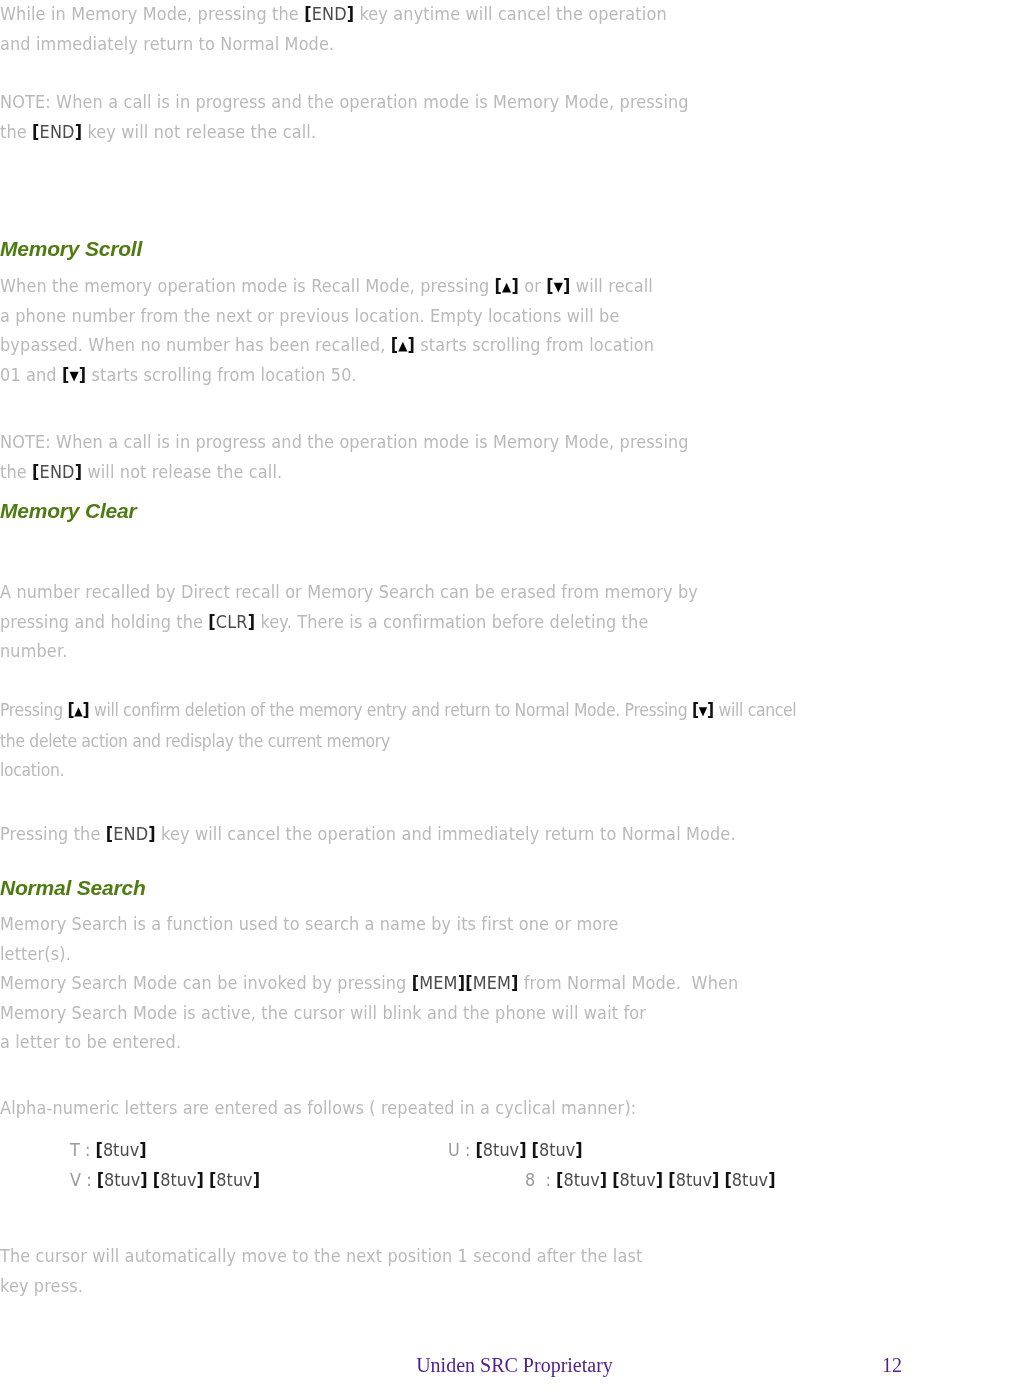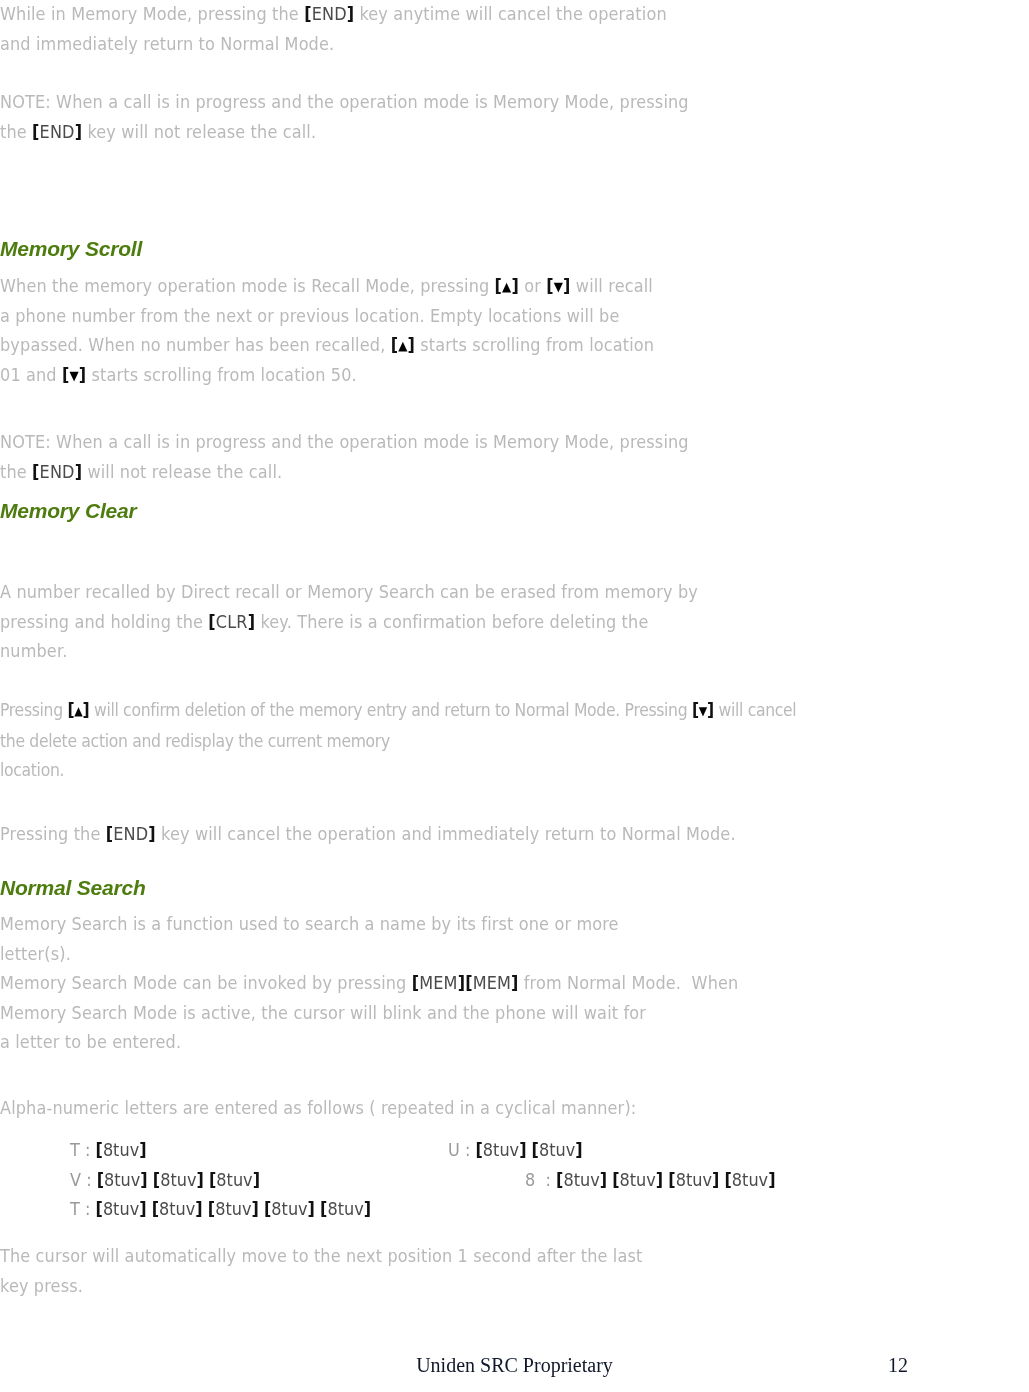--- a/index.html
+++ b/index.html
@@ -94,32 +94,32 @@
 
   
   .footer {
     position: absolute;
     left: 0;
     bottom: 8px;
     width: 908px;
     height: 30px;
     font-family: "Liberation Serif", serif;
     font-size: 20px;
-    color: #0f172a;
+    color: #4c1d95;
   }
   .footer-center {
     position: absolute;
     left: 0;
     width: 1029px;
     text-align: center;
     top: 0;
   }
   .footer-page {
     position: absolute;
-    right: 0;
+    right: 6px;
     top: 0;
   }
 </style>
 </head>
 <body>
 
 <div class="page">
 
   <div class="block body-text" style="top:0px;"><span>While in Memory Mode, pressing the </span><span class="key"><span class="brk">[</span><span title="[END]">END</span><span class="brk">]</span></span><span> key anytime will cancel the operation</span>
 <span>and immediately return to Normal Mode.</span></div>
@@ -164,23 +164,20 @@
     <div class="alpha-row">
       <span class="alpha-cell" style="left:70px;"><span class="lbl">T :</span> <span class="key"><span class="brk">[</span>8tuv<span class="brk">]</span></span></span>
       <span class="alpha-cell" style="left:448px;"><span class="lbl">U :</span> <span class="key"><span class="brk">[</span>8tuv<span class="brk">]</span> <span class="brk">[</span>8tuv<span class="brk">]</span></span></span>
     </div>
 
     <div class="alpha-row">
       <span class="alpha-cell" style="left:70px;"><span class="lbl">V :</span> <span class="key"><span class="brk">[</span>8tuv<span class="brk">]</span> <span class="brk">[</span>8tuv<span class="brk">]</span> <span class="brk">[</span>8tuv<span class="brk">]</span></span></span>
       <span class="alpha-cell" style="left:525px;"><span class="lbl">8  :</span> <span class="key"><span class="brk">[</span>8tuv<span class="brk">]</span> <span class="brk">[</span>8tuv<span class="brk">]</span> <span class="brk">[</span>8tuv<span class="brk">]</span> <span class="brk">[</span>8tuv<span class="brk">]</span></span></span>
     </div>
 
-    <div class="alpha-row">
-      <span class="alpha-cell" style="left:70px;"><span class="lbl">T :</span> <span class="key"><span class="brk">[</span>8tuv<span class="brk">]</span> <span class="brk">[</span>8tuv<span class="brk">]</span> <span class="brk">[</span>8tuv<span class="brk">]</span> <span class="brk">[</span>8tuv<span class="brk">]</span> <span class="brk">[</span>8tuv<span class="brk">]</span></span></span>
-    </div>
 
   </div>
 
   <div class="block body-text" style="top:1242px;"><span>The cursor will automatically move to the next position 1 second after the last</span>
 <span>key press.</span></div>
 
   <div class="footer">
     <span class="footer-center">Uniden SRC Proprietary</span>
     <span class="footer-page">12</span>
   </div>

